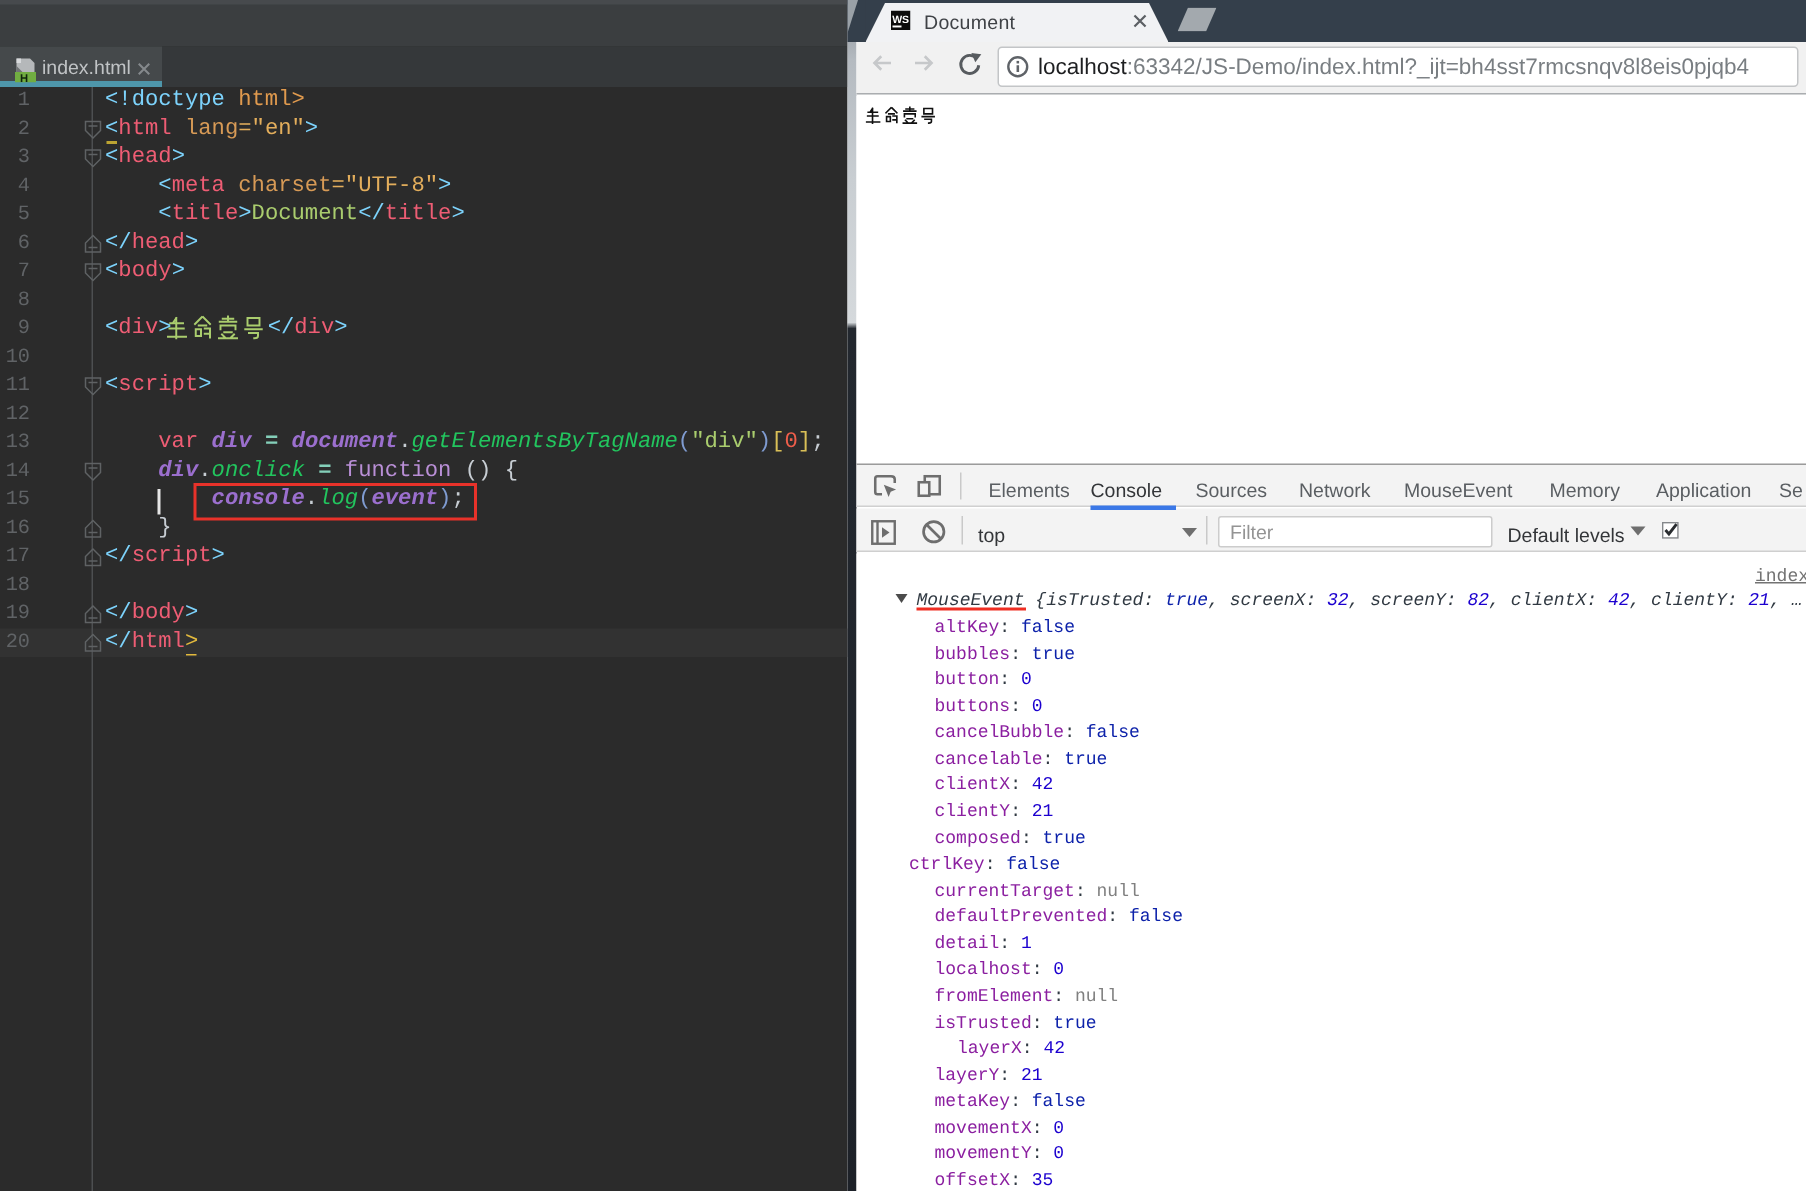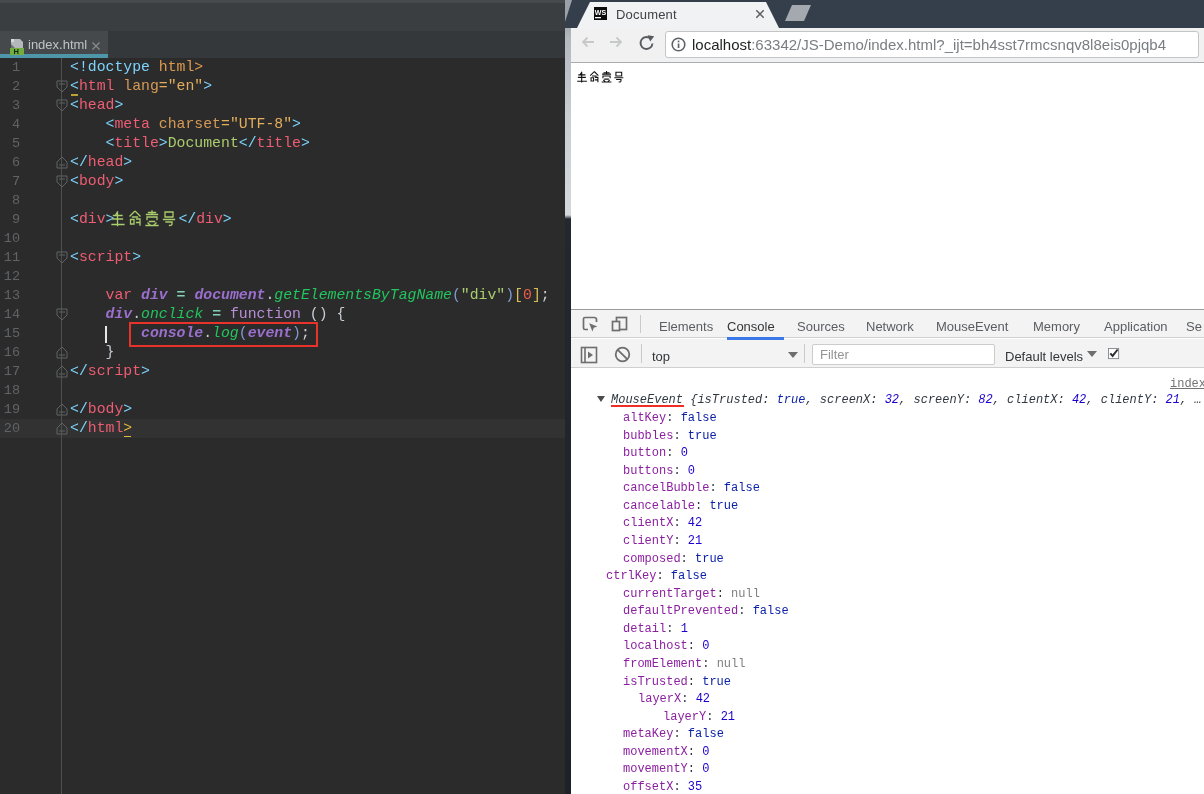--- a/index.html
+++ b/index.html
@@ -165,21 +165,21 @@
   <div class="row" style="left:52px;top:165.0px;"><span class="k">clientY</span><span class="gy">: </span><span class="nm">21</span></div>
   <div class="row" style="left:52px;top:182.6px;"><span class="k">composed</span><span class="gy">: </span><span class="bl">true</span></div>
   <div class="row" style="left:35px;top:200.1px;"><span class="k">ctrlKey</span><span class="gy">: </span><span class="bl">false</span></div>
   <div class="row" style="left:52px;top:217.7px;"><span class="k">currentTarget</span><span class="gy">: </span><span class="nl">null</span></div>
   <div class="row" style="left:52px;top:235.3px;"><span class="k">defaultPrevented</span><span class="gy">: </span><span class="bl">false</span></div>
   <div class="row" style="left:52px;top:252.8px;"><span class="k">detail</span><span class="gy">: </span><span class="nm">1</span></div>
   <div class="row" style="left:52px;top:270.4px;"><span class="k">localhost</span><span class="gy">: </span><span class="nm">0</span></div>
   <div class="row" style="left:52px;top:288.0px;"><span class="k">fromElement</span><span class="gy">: </span><span class="nl">null</span></div>
   <div class="row" style="left:52px;top:305.6px;"><span class="k">isTrusted</span><span class="gy">: </span><span class="bl">true</span></div>
   <div class="row" style="left:56px;top:323.1px;margin-left:11px;"><span class="k">layerX</span><span class="gy">: </span><span class="nm">42</span></div>
-  <div class="row" style="left:52px;top:340.7px;margin-left:40px;"><span class="k">layerY</span><span class="gy">: </span><span class="nm">21</span></div>
+  <div class="row" style="left:52px;top:340.7px;"><span class="k">layerY</span><span class="gy">: </span><span class="nm">21</span></div>
   <div class="row" style="left:52px;top:358.3px;"><span class="k">metaKey</span><span class="gy">: </span><span class="bl">false</span></div>
   <div class="row" style="left:52px;top:375.8px;"><span class="k">movementX</span><span class="gy">: </span><span class="nm">0</span></div>
   <div class="row" style="left:52px;top:393.4px;"><span class="k">movementY</span><span class="gy">: </span><span class="nm">0</span></div>
   <div class="row" style="left:52px;top:411.0px;"><span class="k">offsetX</span><span class="gy">: </span><span class="nm">35</span></div>
 </div>
 <svg class="abs" style="left:56px;top:80px;" width="12" height="13" viewBox="0 0 12 13">
     <path d="M1 1 H11 V7 L6 12 L1 7 Z" fill="none" stroke="#5f6264" stroke-width="1"></path>
     <path d="M3 4 H9" stroke="#5f6264" stroke-width="1"></path>
   </svg>
 <svg class="abs" style="left:56px;top:99px;" width="12" height="13" viewBox="0 0 12 13">

